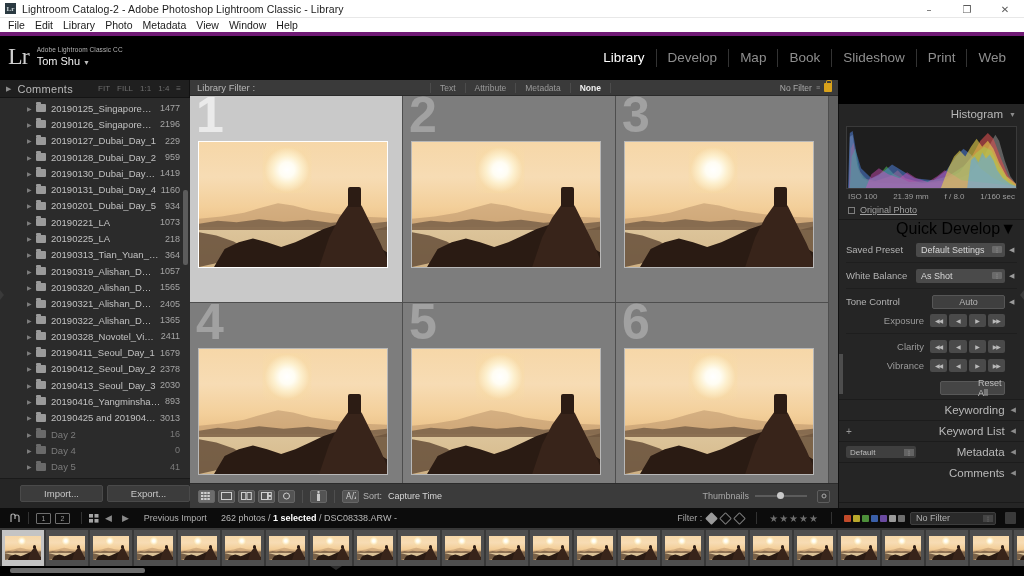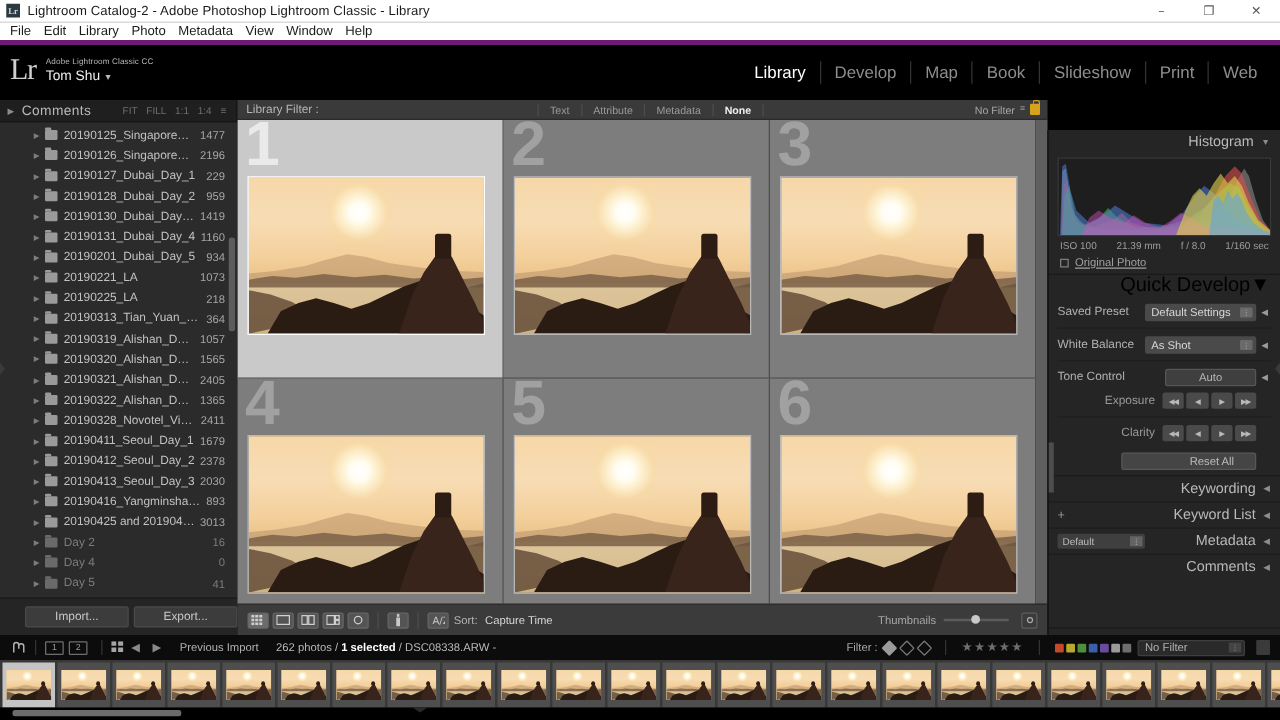--- a/index.html
+++ b/index.html
@@ -164,21 +164,21 @@
     margin-right: 4px; margin-left: 16px;
   }
   .qd-caret { font-size: 7px; color: #9b9b9b; width: 8px; }
   .qd-steppers { display: flex; gap: 2px; flex: 1; margin-right: 12px; }
   .stp {
     flex: 1; height: 13px; background: #4a4a4a; border-radius: 2px;
     display: flex; align-items: center; justify-content: center;
     font-size: 6px; color: #b9b9b9; letter-spacing: -1px;
   }
   .qd-reset {
-    margin: 6px 12px 0 auto; width: 108px; height: 14px; background: #454545;
+    margin: 6px 12px 0 auto; width: 65px; height: 14px; background: #454545;
     border: 1px solid #585858; border-radius: 2px; color: #bcbcbc; font-size: 9px;
     display: flex; align-items: center; justify-content: center; padding-left: 37px;
   }
   .qd-sep { height: 1px; background: #1e1e1e; margin: 3px 0; }
 
   .rp-plain {
     height: 21px; display: flex; align-items: center; justify-content: flex-end;
     padding-right: 8px; border-top: 1px solid #1c1c1c; position: relative;
   }
   .rp-plain .plus { position: absolute; left: 7px; font-size: 10px; color: #9a9a9a; }
@@ -862,20 +862,29 @@
       <div class="qd-sep"></div>
       <div class="qd-row">
         <span class="qd-lbl r">Clarity</span>
         <span class="qd-steppers">
           <span class="stp">◀◀</span>
           <span class="stp">◀</span>
           <span class="stp">▶</span>
           <span class="stp">▶▶</span>
         </span>
       </div>
+      <div class="qd-row">
+        <span class="qd-lbl r">Vibrance</span>
+        <span class="qd-steppers">
+          <span class="stp">◀◀</span>
+          <span class="stp">◀</span>
+          <span class="stp">▶</span>
+          <span class="stp">▶▶</span>
+        </span>
+      </div>
       <div class="qd-reset">Reset All</div>
     </div>
 
     <div class="rp-plain">
       <span class="t" style="font-size:11.5px;color:#b9b9b9;">Keywording</span>
       <span class="c" style="font-size:7px;color:#8c8c8c;margin-left:6px;">◀</span>
     </div>
     <div class="rp-plain">
       <span class="plus">+</span>
       <span class="t" style="font-size:11.5px;color:#b9b9b9;">Keyword List</span>

